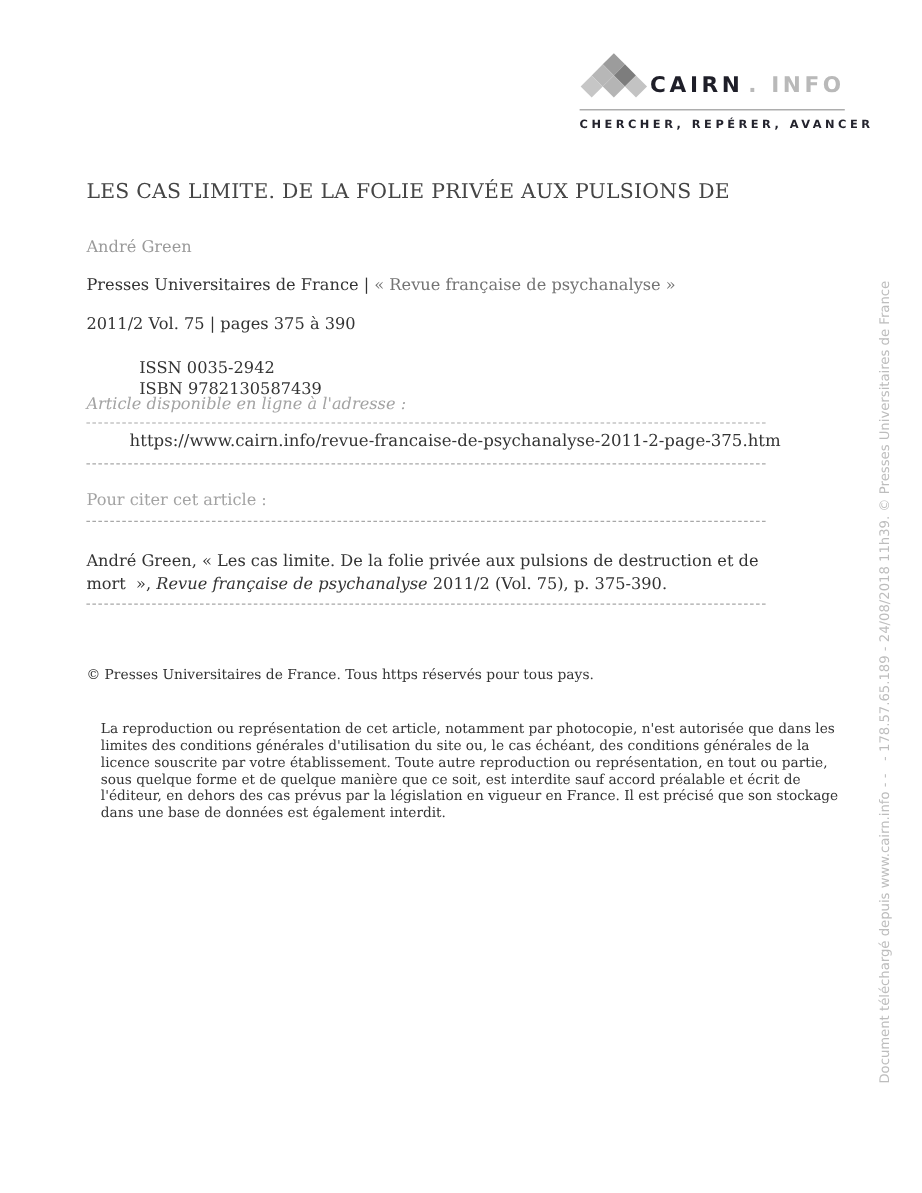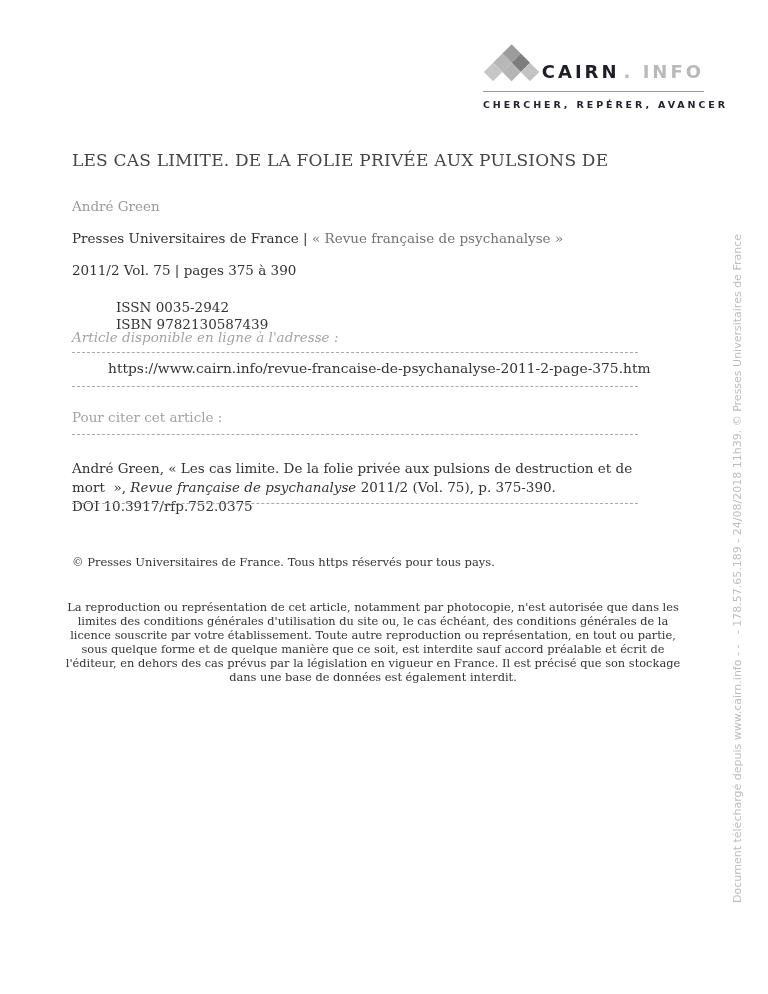--- a/index.html
+++ b/index.html
@@ -63,22 +63,22 @@
          text-decoration: none; white-space: nowrap; margin-left: 36px; }
 
   .citation { left: 72px; top: 459px; width: 620px;
               font-size: 13.5px; line-height: 19px; }
   .citation .italic { font-style: italic; }
   .citation .line { white-space: nowrap; }
   .citation .prewrap { white-space: pre; }
 
   
   .distribution { left: 72px; top: 554px; font-size: 11.5px; line-height: 17.2px; }
-  .legal { left: 56px; top: 601px; width: 634px;
-           font-size: 11.4px; line-height: 13.9px; text-align: center; }
+  .legal { left: 84px; top: 601px; width: 634px;
+           font-size: 11.4px; line-height: 13.9px; text-align: left; }
 
   
   .watermark {
     left: 731px; top: 903px;
     width: 620px;
     transform-origin: 0 0;
     transform: rotate(-90deg);
     font-family: "DejaVu Sans", sans-serif;
     font-size: 11px;
     color: #bdbdbd;
@@ -133,21 +133,20 @@
 <div class="abs label-gray online-label">Article disponible en ligne à l'adresse :</div>
 <div class="abs dash dash1"></div>
 <a class="abs url" href="#">https://www.cairn.info/revue-francaise-de-psychanalyse-2011-2-page-375.htm</a>
 <div class="abs dash dash2"></div>
 
 <div class="abs label-gray cite-label">Pour citer cet article :</div>
 <div class="abs dash dash3"></div>
 <div class="abs citation">
   <div class="line">André Green, « Les cas limite. De la folie privée aux pulsions de destruction et de</div>
   <div class="line"><span class="prewrap">mort&nbsp; », </span><span class="italic">Revue française de psychanalyse</span><span> 2011/2 (Vol. 75), p. 375-390.</span></div>
-  <div class="line">DOI 10.3917/rfp.752.0375</div>
 </div>
 <div class="abs dash dash4"></div>
 
 <div class="abs distribution">
   <div>© Presses Universitaires de France. Tous https réservés pour tous pays.</div>
 </div>
 
 <div class="abs legal">La reproduction ou représentation de cet article, notamment par photocopie, n'est autorisée que dans les limites des conditions générales d'utilisation du site ou, le cas échéant, des conditions générales de la licence souscrite par votre établissement. Toute autre reproduction ou représentation, en tout ou partie, sous quelque forme et de quelque manière que ce soit, est interdite sauf accord préalable et écrit de l'éditeur, en dehors des cas prévus par la législation en vigueur en France. Il est précisé que son stockage dans une base de données est également interdit.</div>
 
 <div class="abs watermark">Document téléchargé depuis www.cairn.info - -   - 178.57.65.189 - 24/08/2018 11h39. © Presses Universitaires de France</div>

